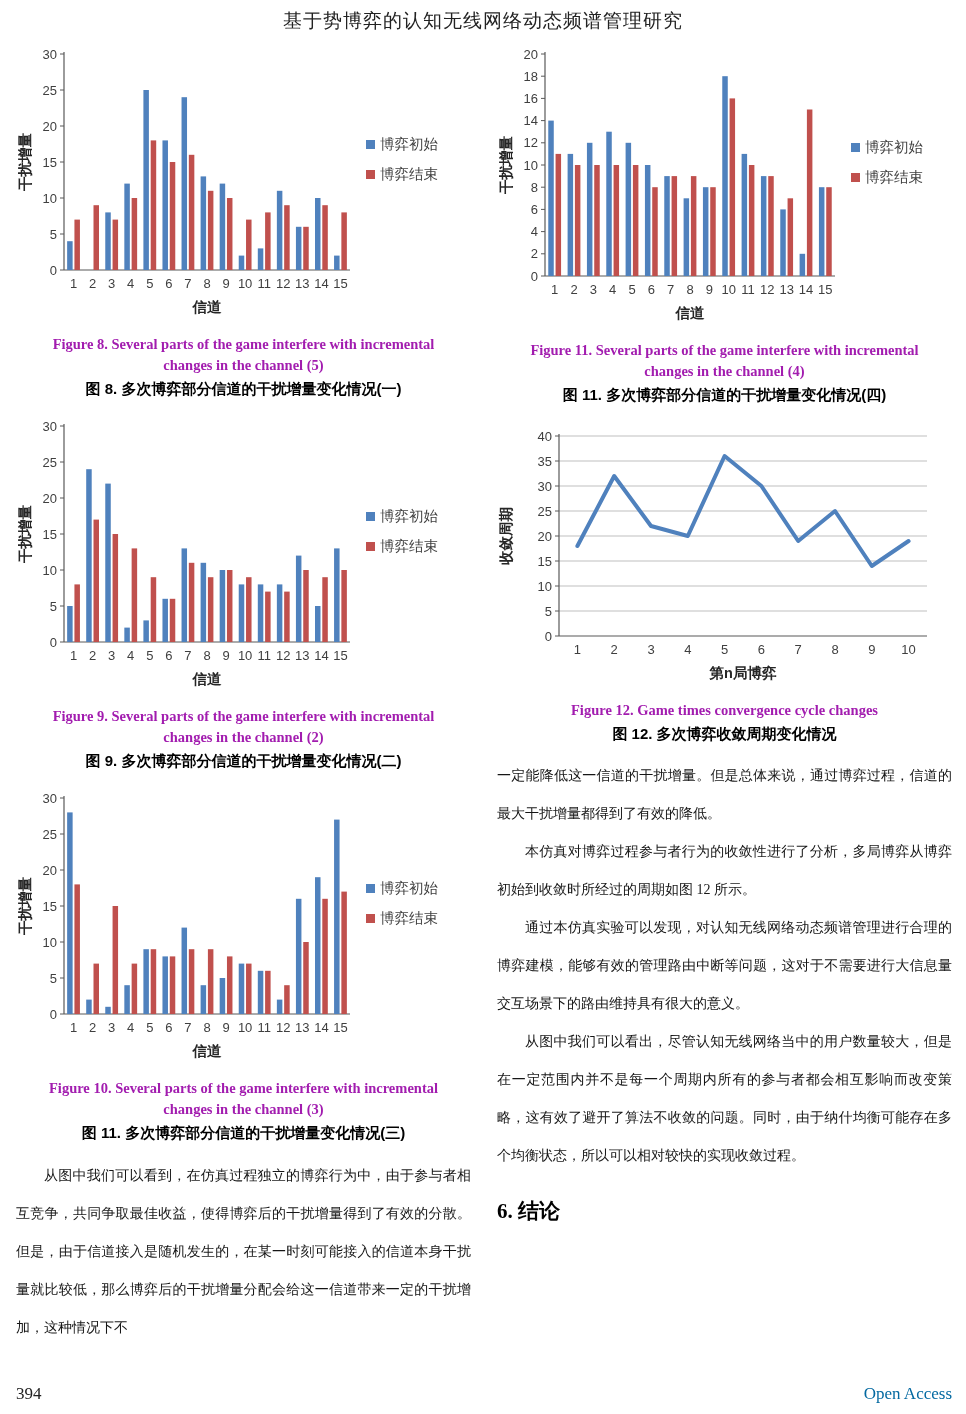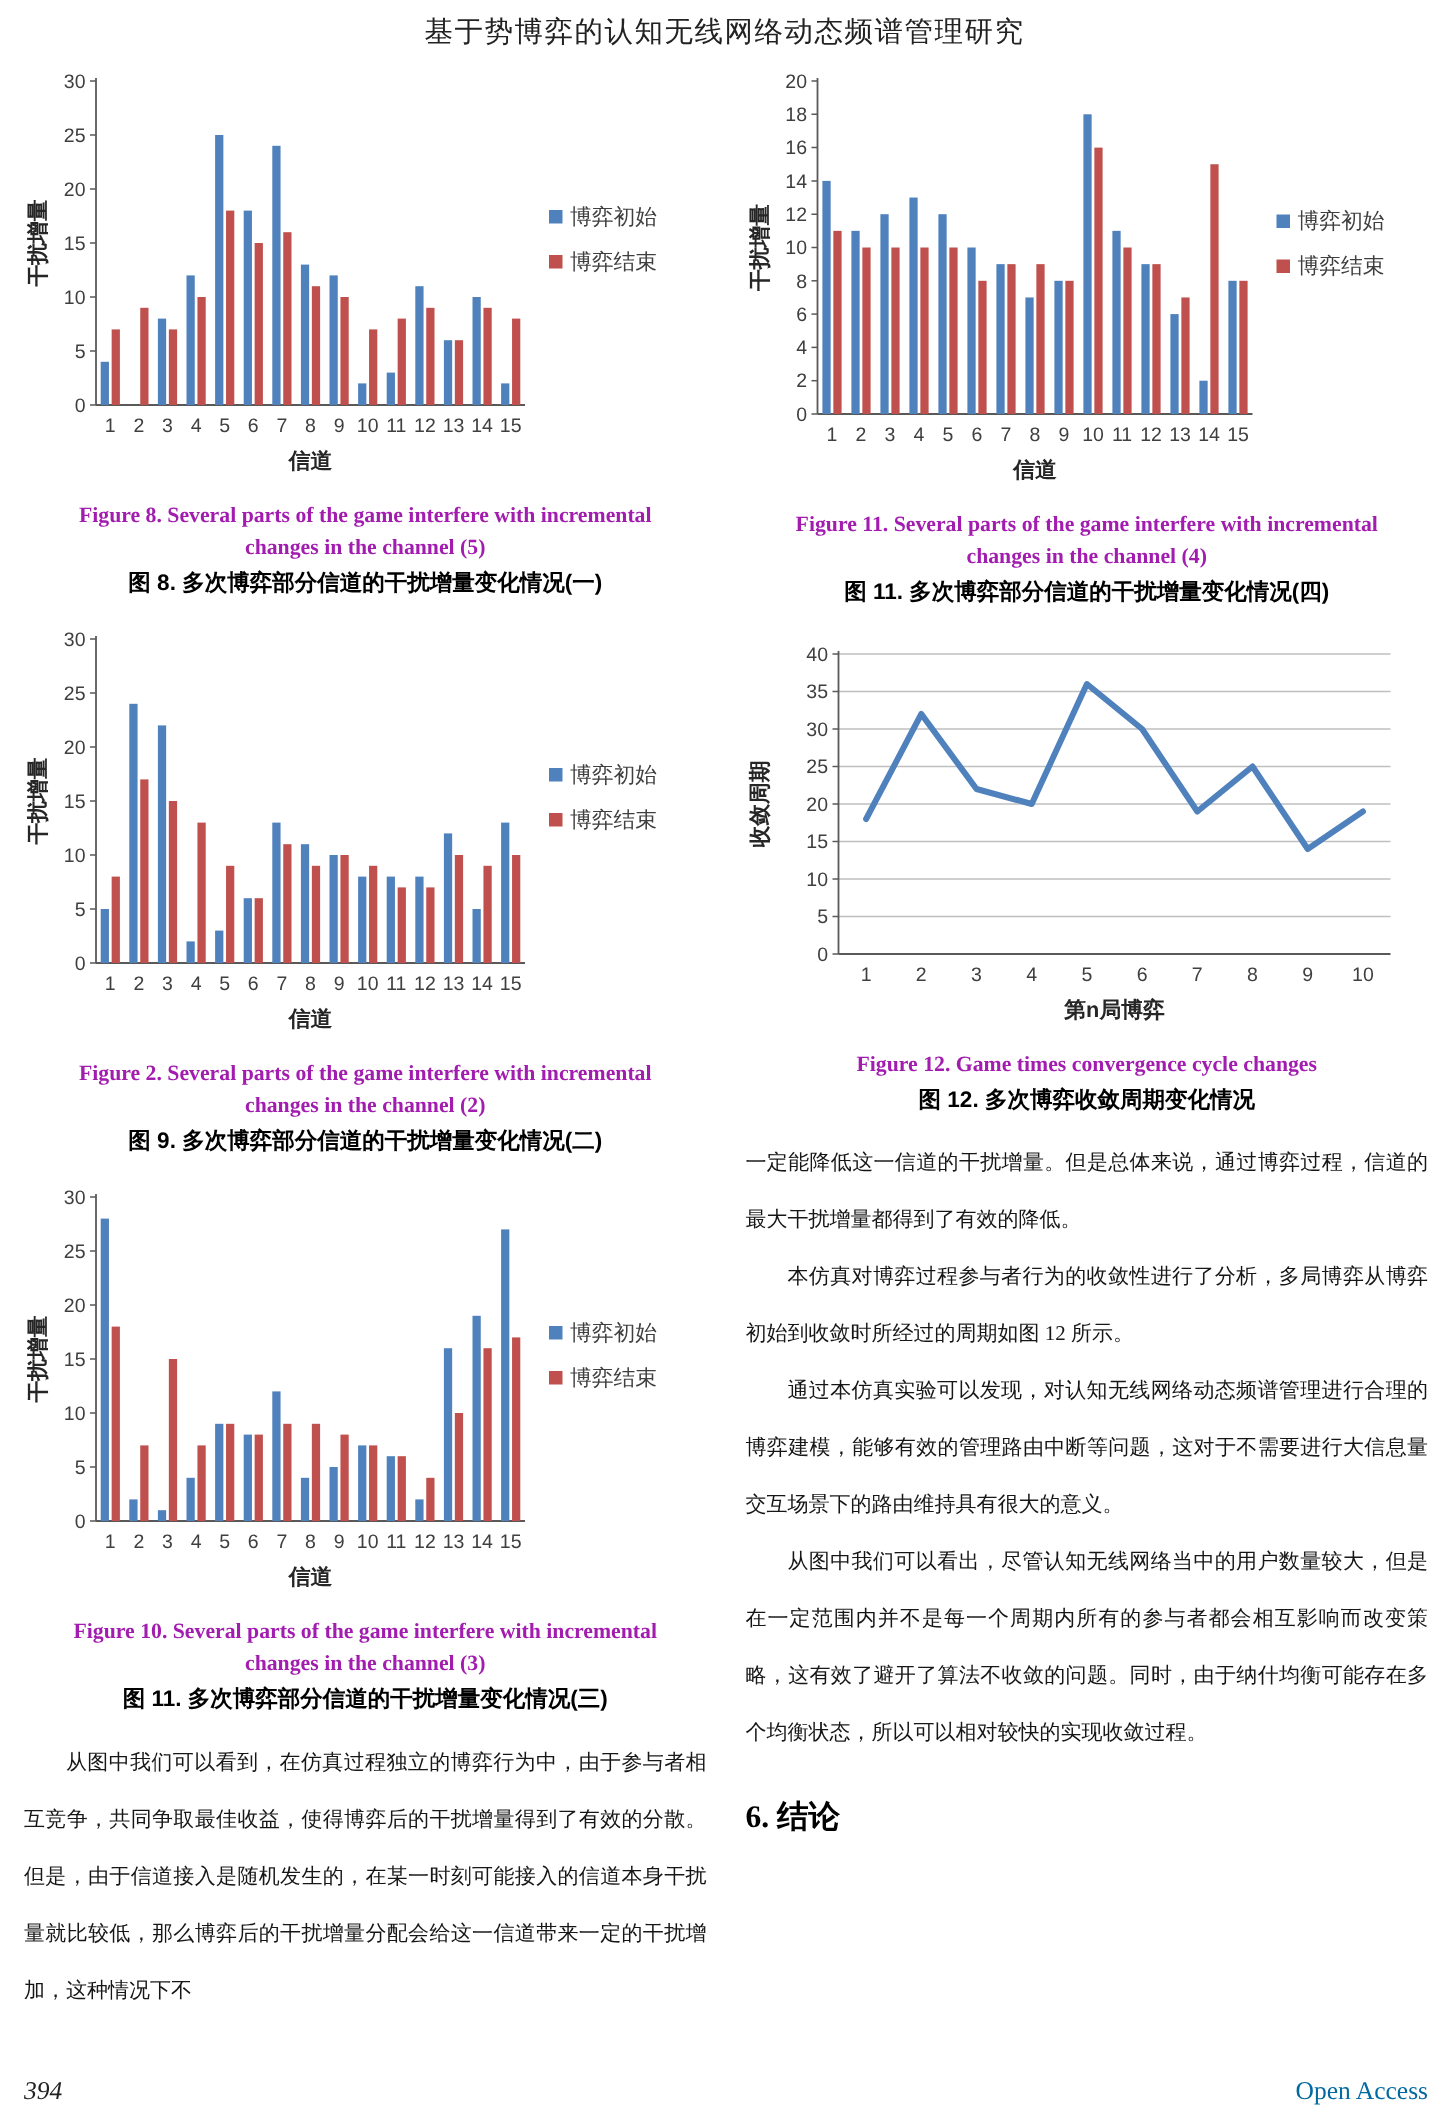--- a/index.html
+++ b/index.html
@@ -32,21 +32,20 @@
   }
   .bodytext p.indent{text-indent:2em;}
   .lead-space{margin-top:14px;}
   .section-heading{
     font-family:Liberation Serif, serif;font-weight:bold;font-size:21px;
     margin:22px 0 14px 0;color:#000;
   }
   .footer-left{
     position:absolute;left:16px;bottom:10px;font-size:17px;color:#222;
     font-family:"Liberation Serif", serif;
-    font-style:italic;
   }
   .footer-right{
     position:absolute;right:14px;bottom:10px;font-size:17px;color:#0369a1;
     font-family:"Liberation Serif", serif;
   }
 </style>
 </head>
 <body>
 
 <div class="header">基于势博弈的认知无线网络动态频谱管理研究</div>
@@ -192,21 +191,21 @@
         <rect x="306.29999999999995" y="165.2" width="5.5" height="64.80000000000001" fill="#C0504D"></rect>
         <rect x="325.3666666666666" y="158" width="5.5" height="72" fill="#C0504D"></rect>
         <rect x="350" y="100" width="9" height="9" fill="#4F81BD"></rect>
         <text x="364" y="109" font-size="14.5" fill="#3f3f3f">博弈初始</text>
         <rect x="350" y="130" width="9" height="9" fill="#C0504D"></rect>
         <text x="364" y="139" font-size="14.5" fill="#3f3f3f">博弈结束</text>
         <text x="191" y="272" text-anchor="middle" font-size="14.5" font-weight="bold" fill="#262626">信道</text>
         <text x="0" y="0" text-anchor="middle" font-size="14.5" font-weight="bold" fill="#262626" transform="translate(14 122) rotate(-90)">干扰增量</text>
       </svg>
     <div class="caption">
-      <div class="en">Figure 2. Several parts of the game interfere with incremental</div>
+      <div class="en">Figure 9. Several parts of the game interfere with incremental</div>
       <div class="en">changes in the channel (2)</div>
       <div class="zh">图 9. 多次博弈部分信道的干扰增量变化情况(二)</div>
     </div>
 
     <svg class="chart" viewBox="0 0 452 288" width="452" height="288">
         <line x1="44" x2="48" y1="230" y2="230" stroke="#595959" stroke-width="1"></line>
         <text x="41" y="234.5" text-anchor="end" font-size="13" fill="#3f3f3f">0</text>
         <line x1="44" x2="48" y1="194" y2="194" stroke="#595959" stroke-width="1"></line>
         <text x="41" y="198.5" text-anchor="end" font-size="13" fill="#3f3f3f">5</text>
         <line x1="44" x2="48" y1="158" y2="158" stroke="#595959" stroke-width="1"></line>

